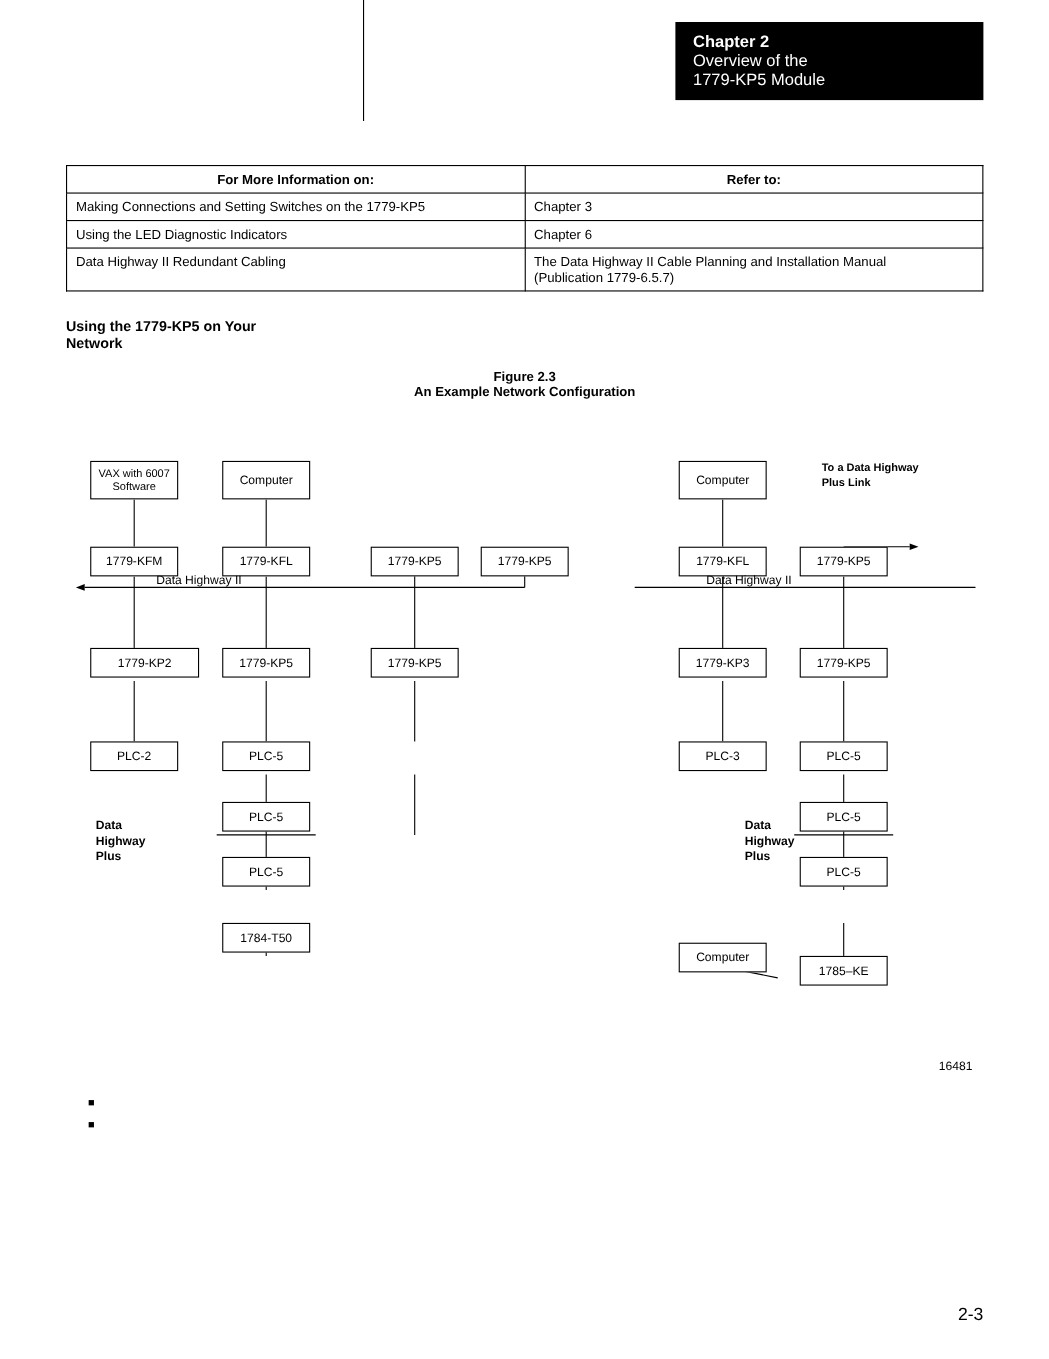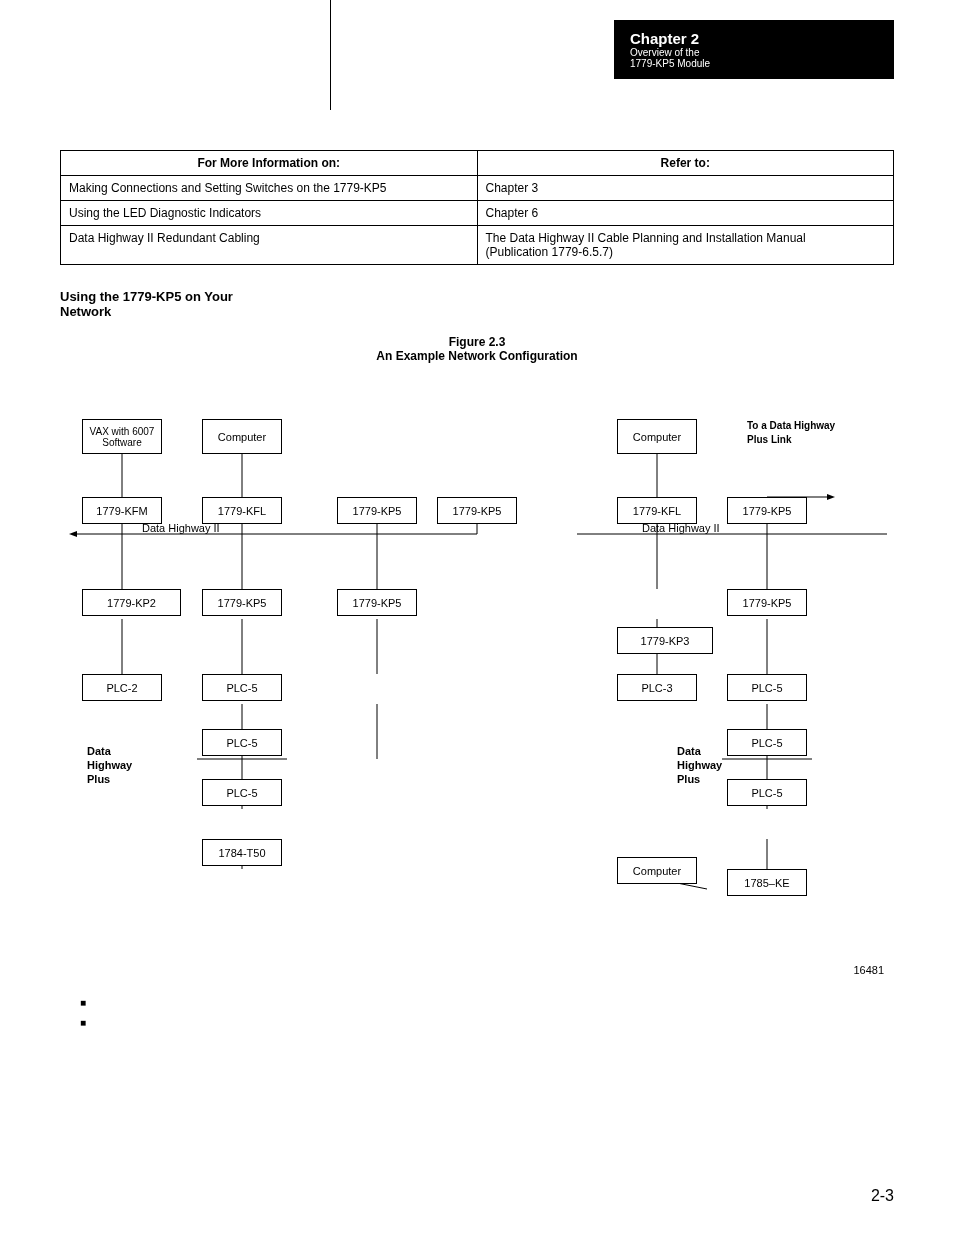--- a/index.html
+++ b/index.html
@@ -29,21 +29,21 @@
       background: #000;
       color: #fff;
       padding: 10px 16px;
       width: 280px;
     }
     .chapter-header .chapter-num {
       font-size: 15px;
       font-weight: bold;
     }
     .chapter-header .chapter-title {
-      font-size: 10px;
+      font-size: 15px;
     }
 
     
     .top-vertical-line {
       position: absolute;
       top: 0;
       left: 330px;
       width: 1px;
       height: 110px;
       border-left: 1px solid #000;
@@ -329,21 +329,21 @@
 
     <div class="diag-box" style="left:135px; top:210px; width:80px; height:27px;">
       1779-KP5
     </div>
 
     <div class="diag-box" style="left:270px; top:210px; width:80px; height:27px;">
       1779-KP5
     </div>
 
 
-    <div class="diag-box" style="left:550px; top:210px; width:96px; height:27px;margin-top:38px;">
+    <div class="diag-box" style="left:550px; top:210px; width:80px; height:27px;">
       1779-KP3
     </div>
 
     <div class="diag-box" style="left:660px; top:210px; width:80px; height:27px;">
       1779-KP5
     </div>
 
     <div class="diag-box" style="left:15px; top:295px; width:80px; height:27px;">
       PLC-2
     </div>

